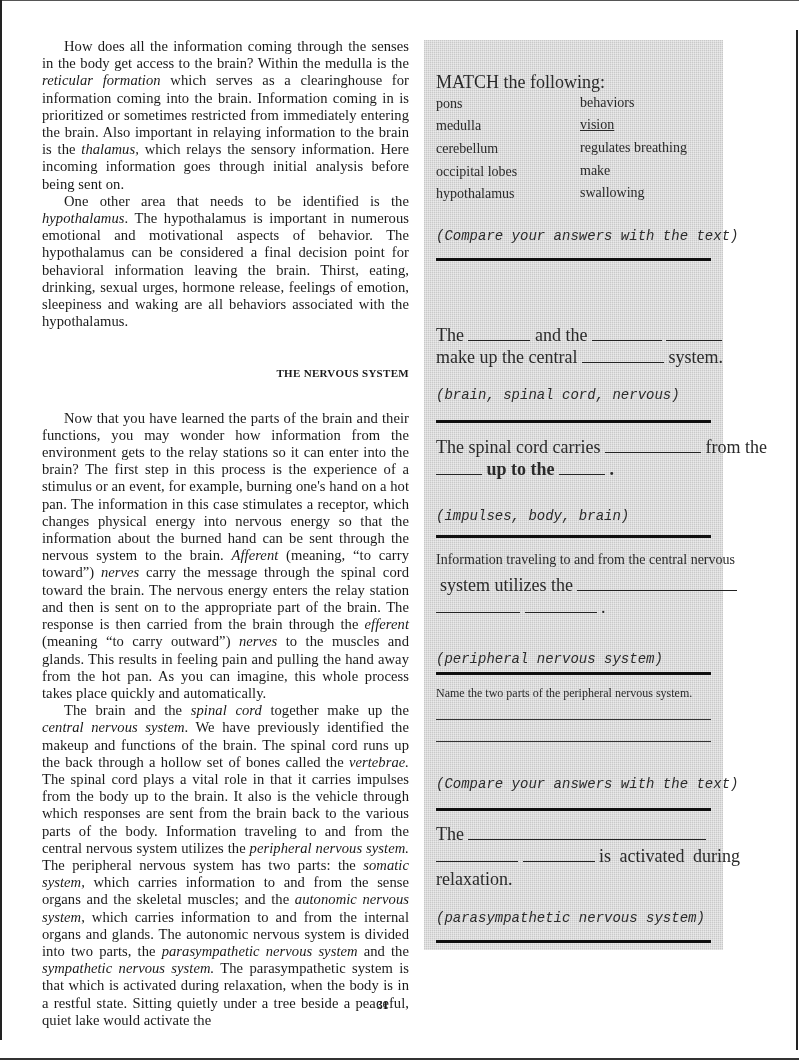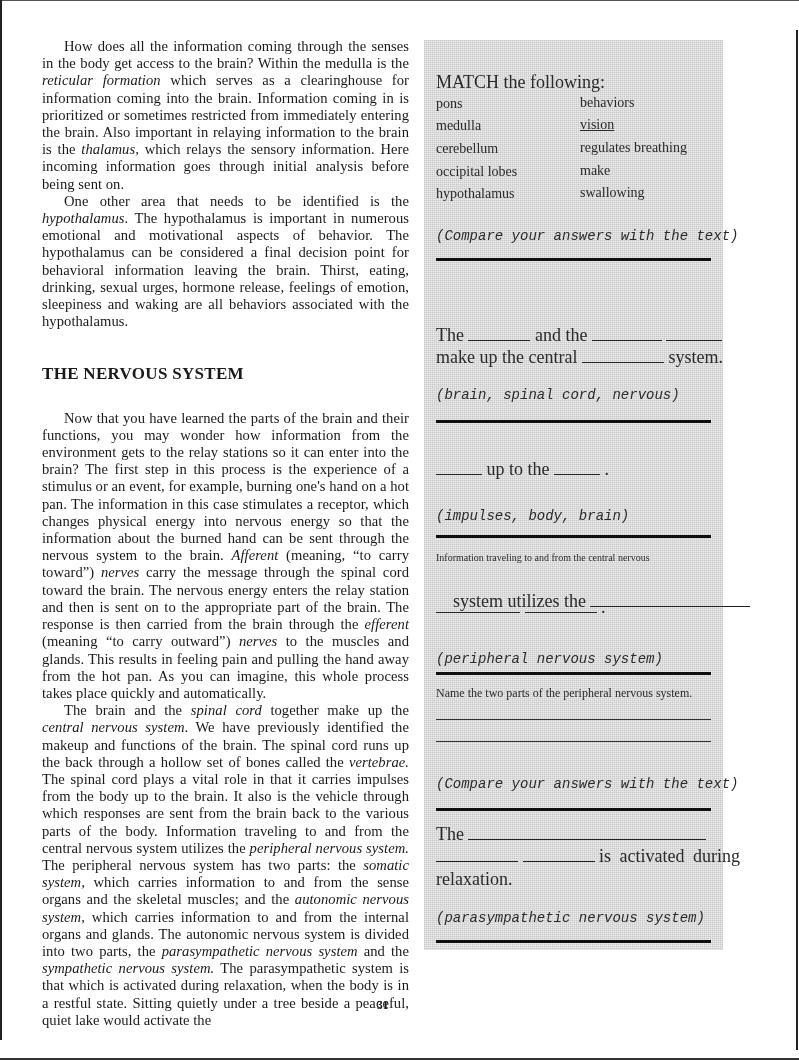--- a/index.html
+++ b/index.html
@@ -16,21 +16,21 @@
 
   .left-col {
     position: absolute; left: 42px; top: 38px; width: 367px;
     font-family: "Liberation Serif", serif;
     font-size: 14.6px; line-height: 17.2px; text-align: justify;
     letter-spacing: 0.05px;
   }
   .left-col p { margin: 0; text-indent: 22px; }
   .left-col em { font-style: italic; }
   .section-heading {
-    text-align: left; font-weight: bold; font-size: 17px;
+    text-align: right; font-weight: bold; font-size: 11px;
     letter-spacing: 0.3px; margin: 35px 0 27px 0; text-indent: 0;
   }
 
   .panel {
     position: absolute; left: 424px; top: 40px; width: 299px; height: 910px;
     background-color: #dedede;
     background-image:
       repeating-linear-gradient(0deg, rgba(255,255,255,0.35) 0px, rgba(255,255,255,0.35) 1px, transparent 1px, transparent 2px),
       repeating-linear-gradient(90deg, rgba(140,140,140,0.25) 0px, rgba(140,140,140,0.25) 1px, transparent 1px, transparent 2px);
     font-family: "Liberation Serif", serif;
@@ -88,31 +88,36 @@
   <div class="pl big" style="left:12px;top:285px;">
     <span>The</span>
     <span class="blank" style="width:62px;"></span>
     <span>and the</span>
     <span class="blank" style="width:70px;"></span>
     <span class="blank" style="width:56px;"></span>
   </div>
   <div class="pl" style="left:12px;top:347px;"><i>(brain, spinal cord, nervous)</i></div>
   <div class="rule" style="top:380px;"></div>
 
-  <div class="pl big" style="left:12px;top:419px;">
+  <div class="pl big" style="left:12px;top:397px;">
+    <span>The spinal cord carries</span>
+    <span class="blank" style="width:96px;"></span>
+    <span>from the</span>
+  </div>
+  <div class="pl big" style="left:12px;top:419px;font-weight:bold;">
     <span class="blank" style="width:46px;"></span>
     <span>up to the</span>
     <span class="blank" style="width:46px;"></span>
     <span>.</span>
   </div>
   <div class="pl" style="left:12px;top:468px;"><i>(impulses, body, brain)</i></div>
   <div class="rule" style="top:495px;"></div>
 
-  <div class="pl" style="left:12px;top:512px;font-size:10px;">Information traveling to and from the central nervous</div>
-  <div class="pl big" style="left:29px;top:535px;margin-top:16px;">
+  <div class="pl" style="left:12px;top:512px;font-size:14px;">Information traveling to and from the central nervous</div>
+  <div class="pl big" style="left:16px;top:535px;">
     <span>system utilizes the</span>
     <span class="blank" style="width:160px;"></span>
   </div>
   <div class="pl big" style="left:12px;top:557px;">
     <span class="blank" style="width:84px;"></span>
     <span class="blank" style="width:72px;"></span>
     <span>.</span>
   </div>
   <div class="pl" style="left:12px;top:611px;"><i>(peripheral nervous system)</i></div>
   <div class="rule" style="top:632px;"></div>

